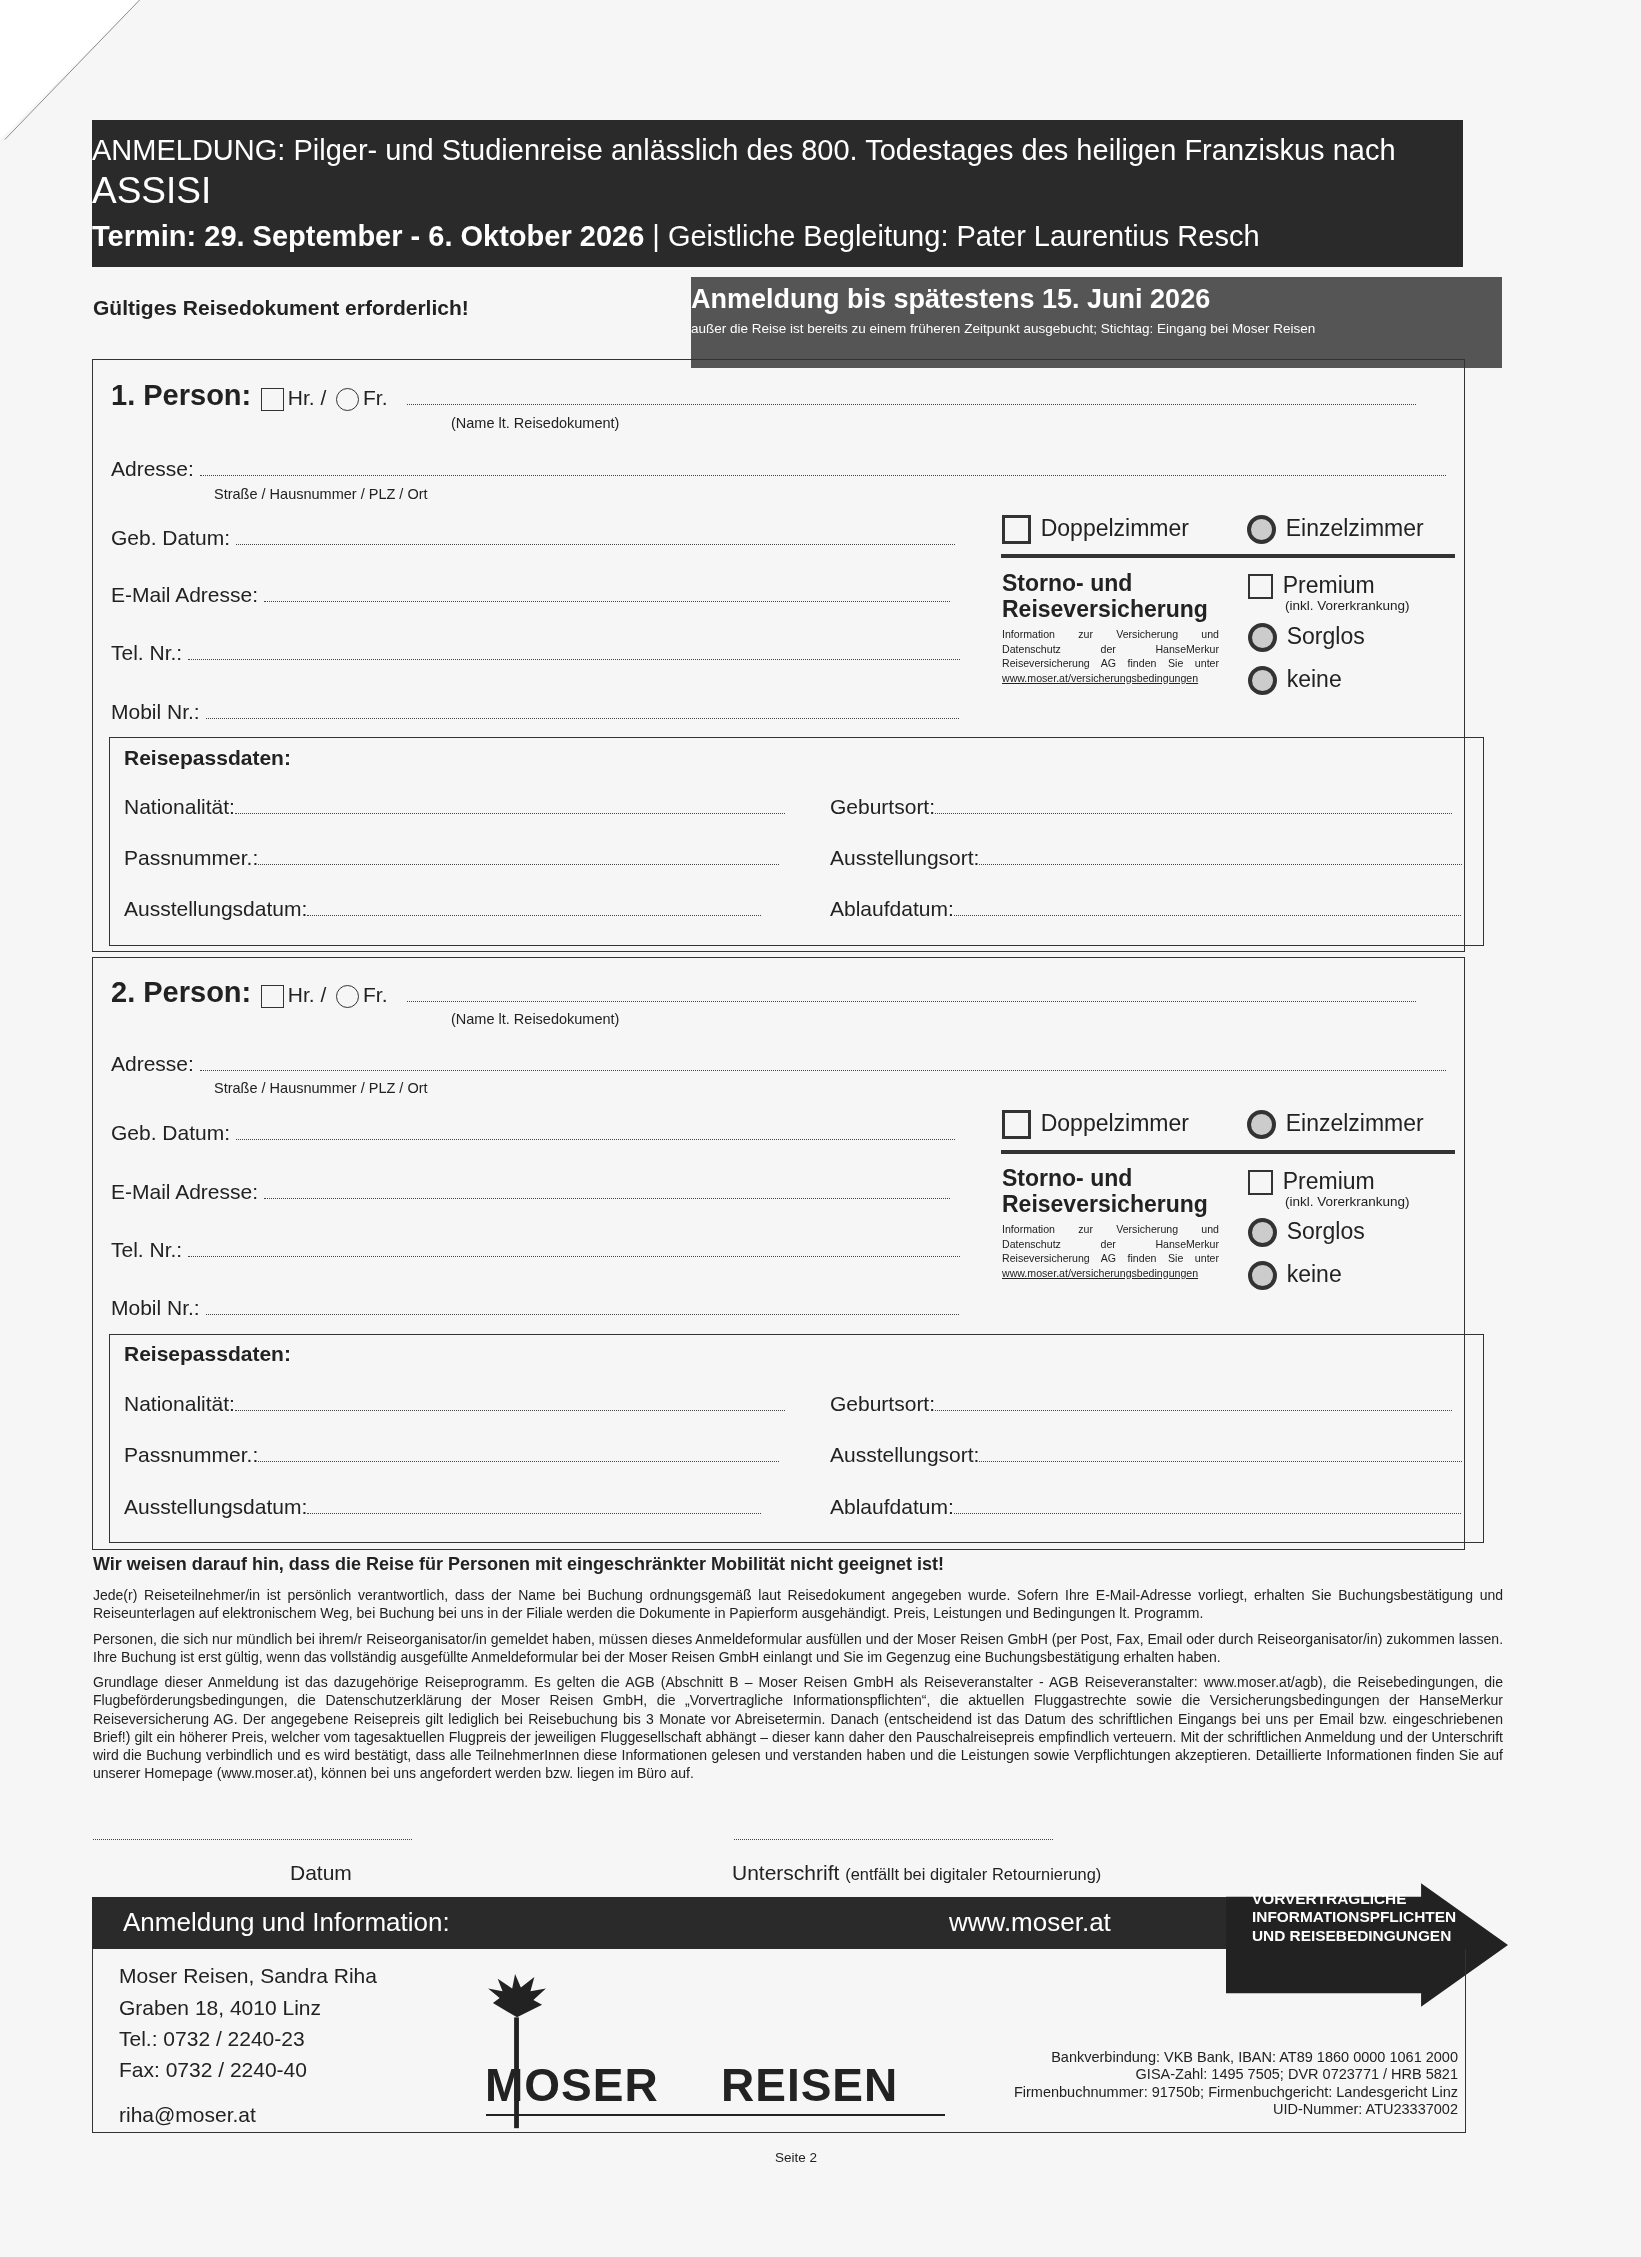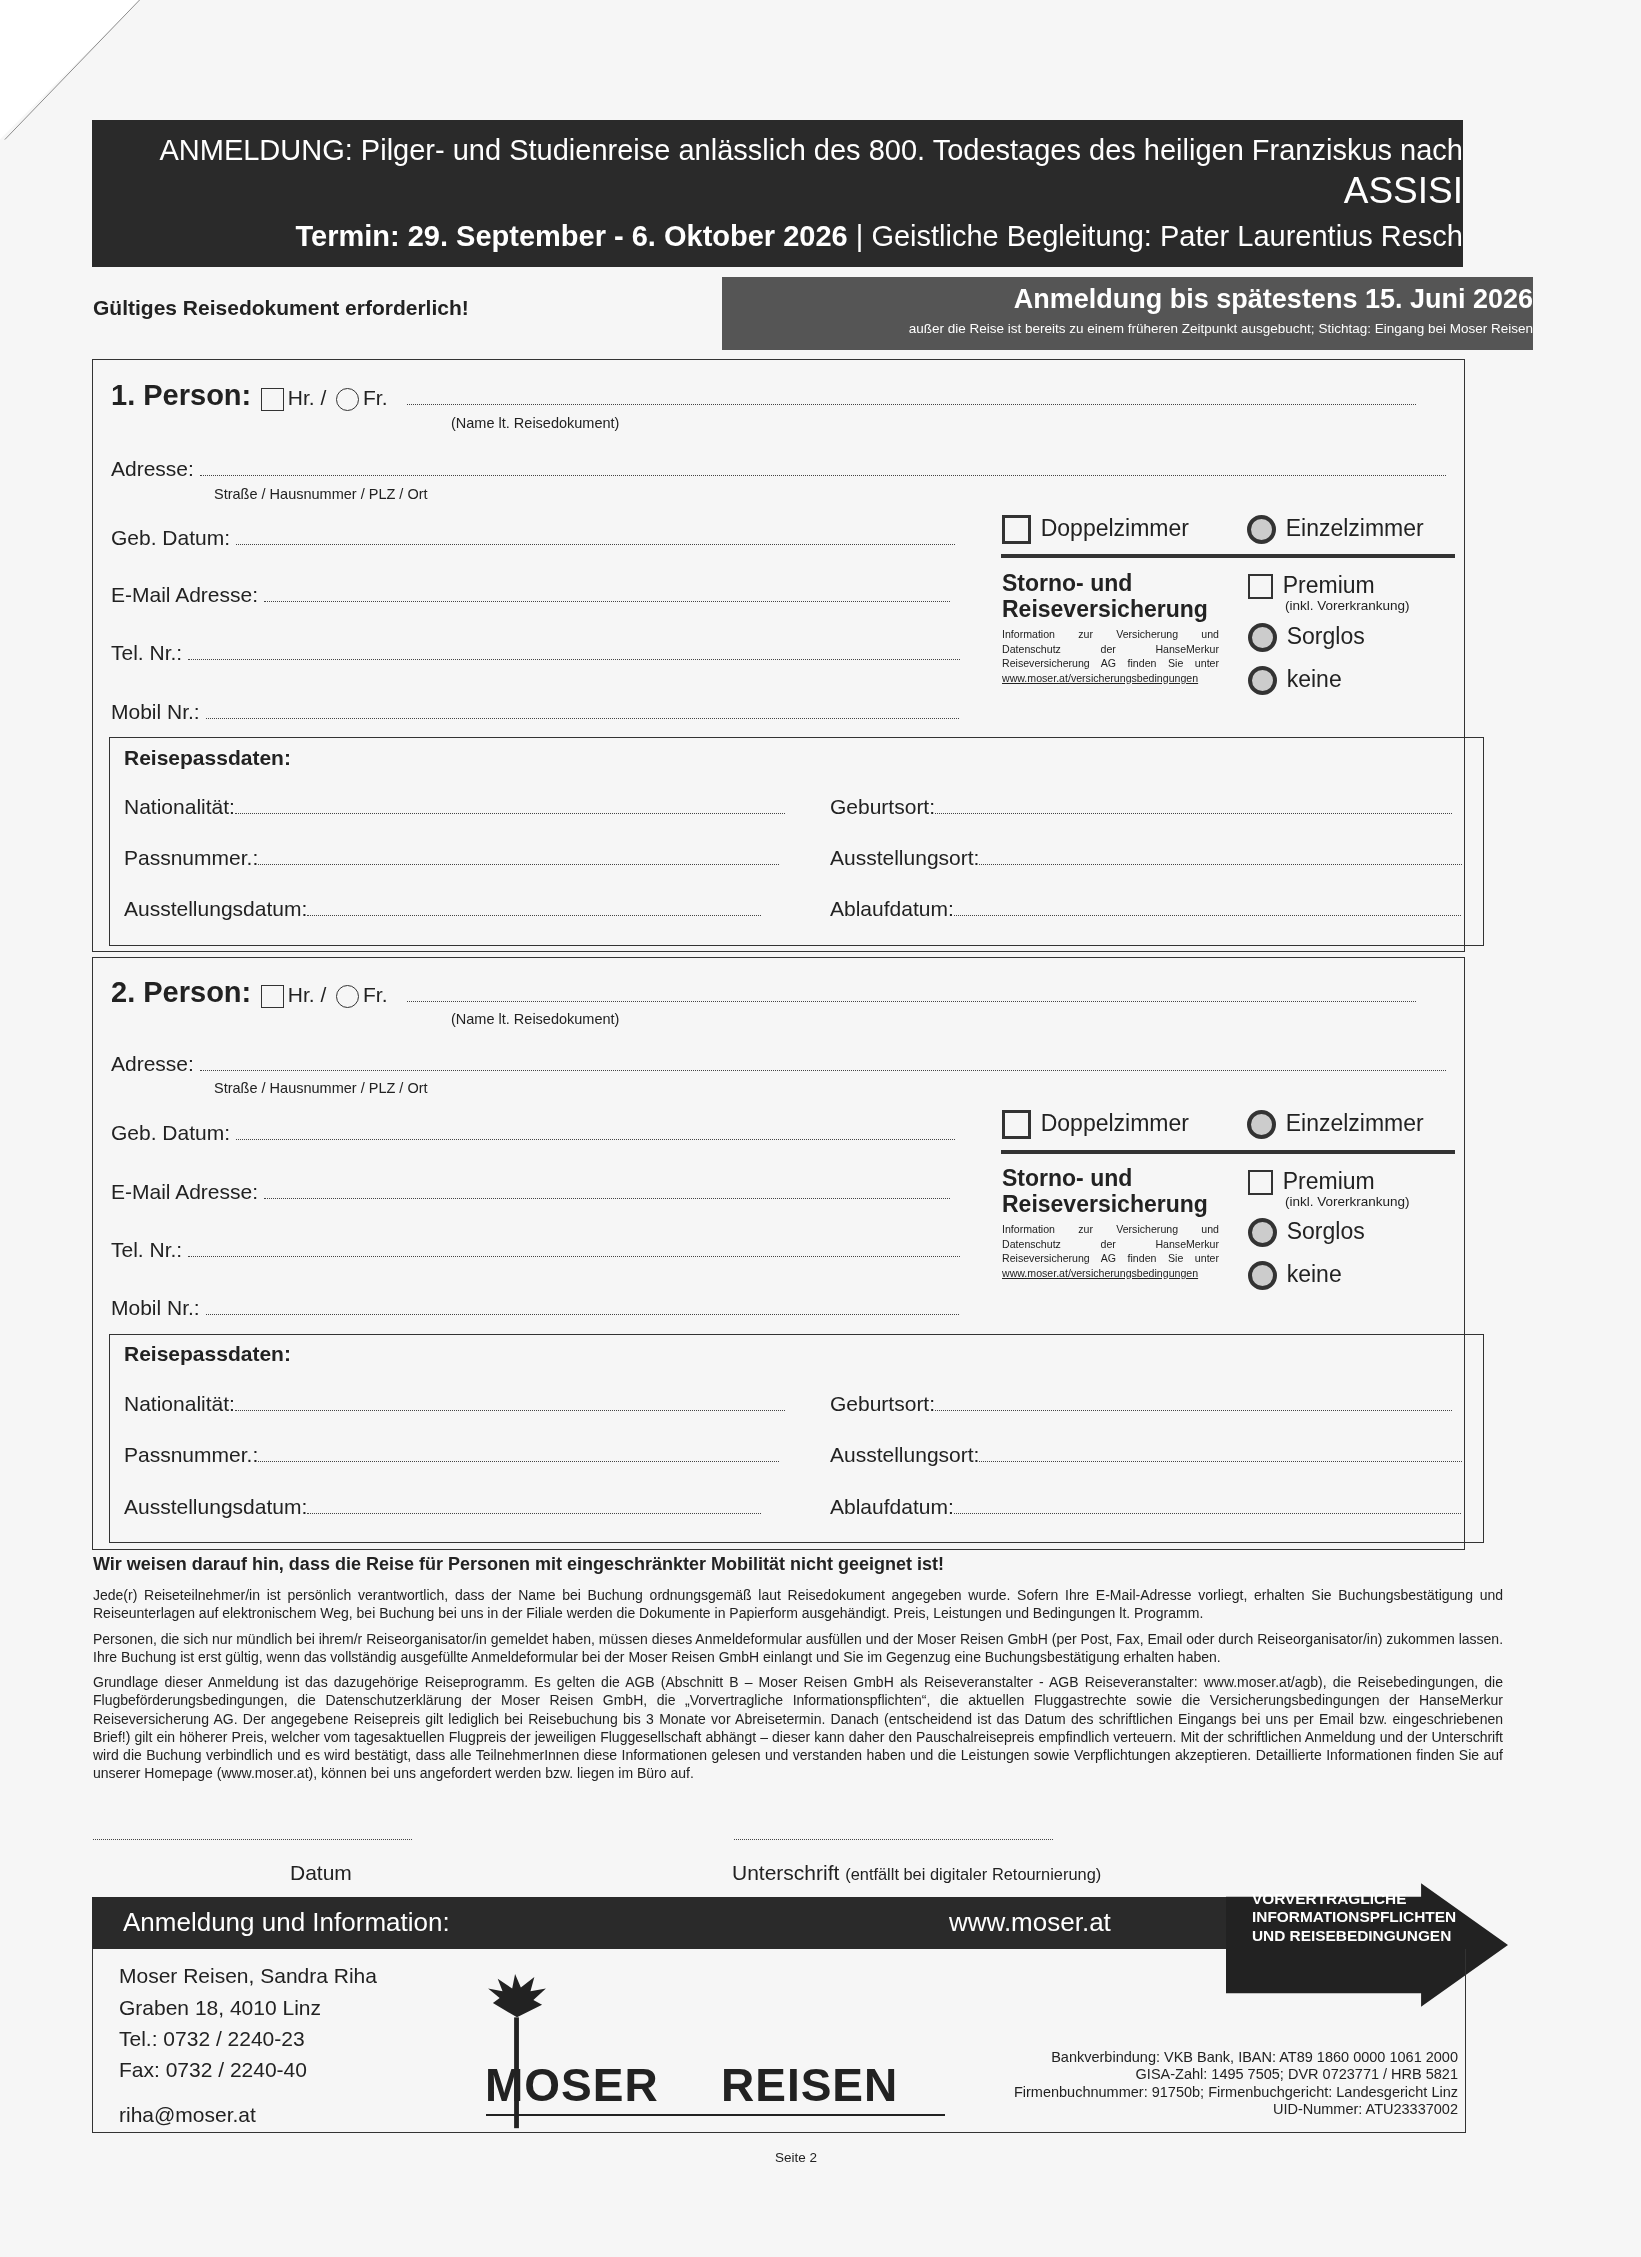--- a/index.html
+++ b/index.html
@@ -1,25 +1,25 @@
 <!DOCTYPE html>
 <html><head>
 <meta charset="utf-8">
 <style>
   html, body { margin:0; padding:0; }
   body { width:1641px; height:2257px; background:#f6f6f6; position:relative; overflow:hidden;
          font-family:"Liberation Sans", sans-serif; color:#222; }
   .abs { position:absolute; }
-  .banner { left:92px; top:120px; width:1371px; height:147px; background:#2a2a2a; color:#fff; text-align:right; }
+  .banner { left:92px; top:120px; width:1371px; height:147px; background:#2a2a2a; color:#fff; text-align:left; }
   .banner .l1 { font-size:29px; margin-top:13.5px; letter-spacing:0px; }
   .banner .l2 { font-size:37px; margin-top:3.9px; }
   .banner .l3 { font-size:29px; margin-top:7.7px; }
   .banner .l3 b { font-weight:bold; }
   .doc-req { left:93px; top:296px; font-size:21px; font-weight:bold; }
-  .deadline { left:691px; top:277px; width:811px; height:73px; background:#555; color:#fff; text-align:right;margin-left:31px; }
+  .deadline { left:691px; top:277px; width:811px; height:91px; background:#555; color:#fff; text-align:left; }
   .deadline .t { font-size:27px; font-weight:bold; margin-top:6.8px; }
   .deadline .s { font-size:13.5px; margin-top:5.8px; }
   .pbox { left:92px; width:1371px; border:1.9px solid #333; background:transparent; }
   .row { position:absolute; font-size:21px; white-space:nowrap; }
   .dots { display:inline-block; border-bottom:1.9px dotted #444; height:17.4px; vertical-align:baseline; }
   .ptitle { font-size:29px; font-weight:bold; }
   .chk { display:inline-block; width:21px; height:21px; border:1.9px solid #333; vertical-align:middle; margin:0 3.9px; }
   .rad { display:inline-block; width:21px; height:21px; border:1.9px solid #333; border-radius:50%; vertical-align:middle; margin:0 3.9px; }
   .small { font-size:14.5px; }
   .opt { position:absolute; font-size:23px; white-space:nowrap; }

